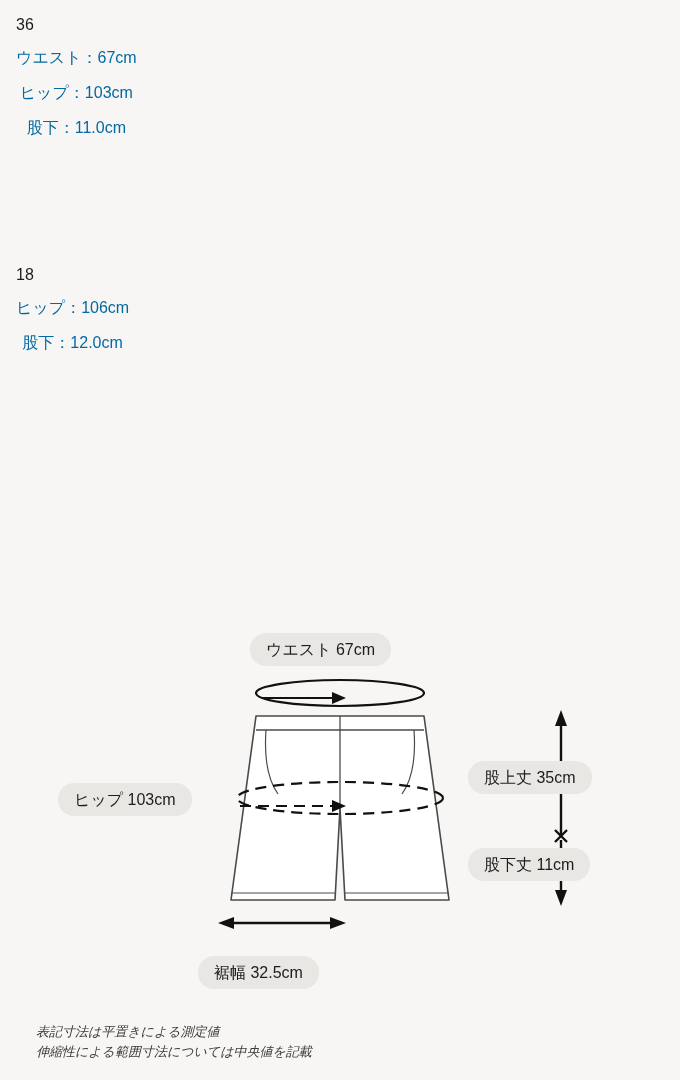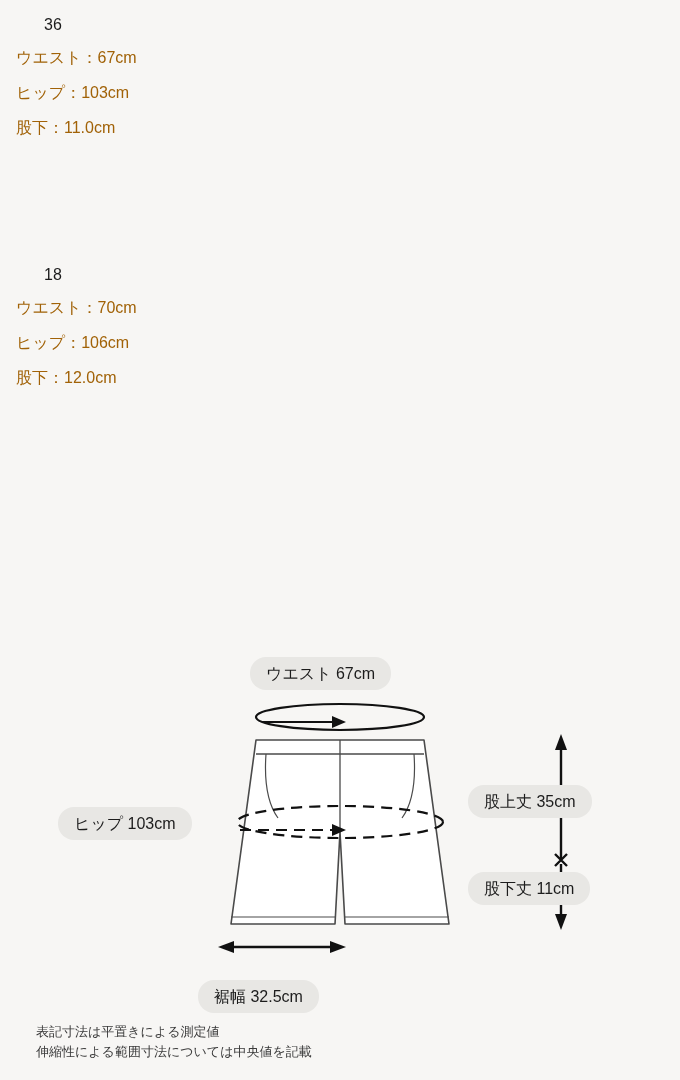--- a/index.html
+++ b/index.html
@@ -21,34 +21,34 @@
     position: absolute;
     left: 16px;
   }
   #spec-36 { top: 10px; }
   #spec-38 { top: 260px; }
 
   .spec-title {
     font-size: 16px;
     line-height: 30px;
     color: #1c1c1c;
-    margin-left: 28px;
   }
   .spec-line {
     font-size: 16px;
     line-height: 35px;
-    color: #a16207;
+    color: #0369a1;
     white-space: nowrap;
+    text-align: center;
   }
 
   
   #diagram {
     position: absolute;
     left: 0;
-    top: 632px;
+    top: 608px;
     width: 540px;
     height: 400px;
   }
   #diagram svg {
     display: block;
   }
 
   .callout {
     position: absolute;
     background: #e8e7e4;
@@ -68,35 +68,34 @@
 
   
   #footnote {
     position: absolute;
     left: 36px;
     top: 1022px;
     font-size: 13px;
     line-height: 20px;
     color: #3a3a3a;
   }
-  #footnote div { white-space: nowrap; }
+  #footnote div { white-space: nowrap; font-style: italic; }
 </style>
 </head>
 <body>
 
 <div class="spec-block" id="spec-36">
   <div class="spec-title">36</div>
   <div class="spec-line">ウエスト：67cm</div>
   <div class="spec-line">ヒップ：103cm</div>
   <div class="spec-line">股下：11.0cm</div>
 </div>
 
 <div class="spec-block" id="spec-38">
   <div class="spec-title">18</div>
-  <div class="spec-line">ウエスト：70cm</div>
   <div class="spec-line">ヒップ：106cm</div>
   <div class="spec-line">股下：12.0cm</div>
 </div>
 
 <div id="diagram">
 
   <svg width="680" height="400" viewBox="0 0 680 400" xmlns="http://www.w3.org/2000/svg">
 
     <g fill="#ffffff" stroke="#4a4a4a" stroke-width="1.6" stroke-linejoin="round">
       <path d="M256 108

